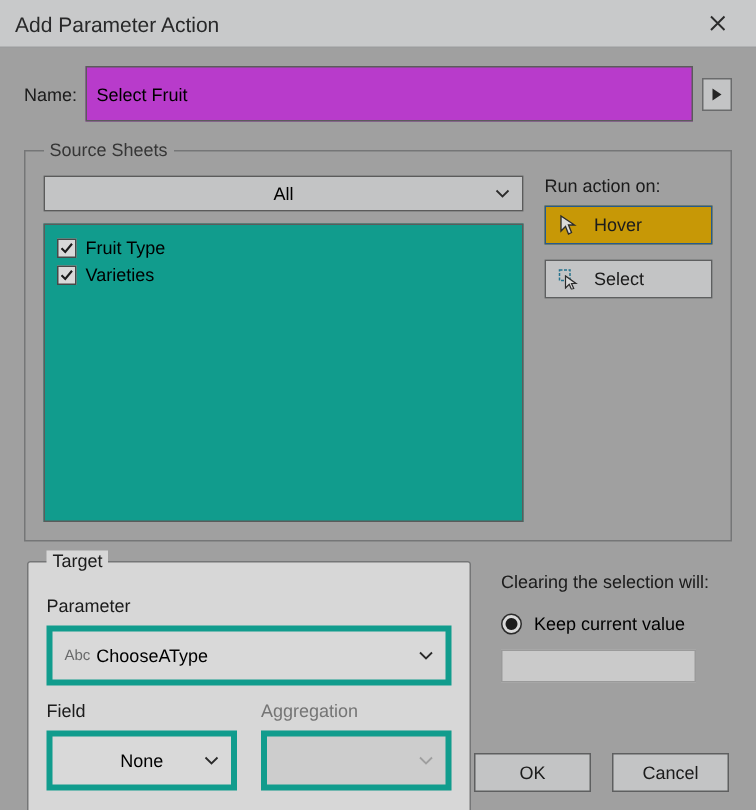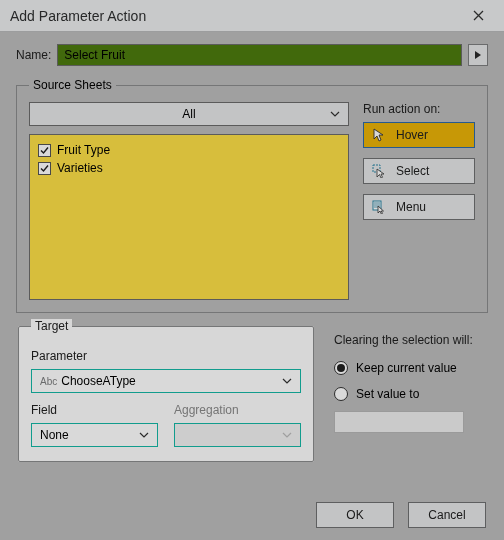--- a/index.html
+++ b/index.html
@@ -41,62 +41,62 @@
     height: calc(100% - 32px);
     z-index: 1;
     border-radius: 30px;
   }
   .name-row {
     display: flex; align-items: center; gap: 6px;
     margin-bottom: 12px;
   }
   .name-label { color: #222; }
   .name-input {
-    flex: 1; height: 22px;
+    flex: 1; height: 37px;
     border: 1px solid #6c6c6c;
-    background: #4d7c0f;
+    background: #d946ef;
     padding: 0 6px;
     font: inherit;
   }
   .name-arrow {
     width: 20px; height: 22px;
     border: 1px solid #7d7e7f;
     background: #e6e7e8;
     display: flex; align-items: center; justify-content: center;
   }
   fieldset.groupbox {
     border: 1px solid #8a8b8c;
     margin: 0 0 6px 0;
     padding: 10px 12px 12px 12px;
     position: relative;
   }
   fieldset.groupbox > legend {
-    font-size: 12px; color: #000000;
+    font-size: 12px; color: #404040;
     padding: 0 4px;
   }
   .src-row {
     display: flex; gap: 14px;
   }
   .src-left { flex: 1; }
   .src-right { width: 112px; }
   .src-dd {
     height: 24px; width: 100%;
     border: 1px solid #6c6c6c;
     background: #e6e7e8;
     display: flex; align-items: center; justify-content: center;
     position: relative;
     margin-bottom: 8px;
   }
   .src-dd .chev {
     position: absolute; right: 8px; top: 50%; transform: translateY(-50%);
   }
   .src-list {
-    height: 166px;
+    height: 199px;
     border: 1px solid #6c6c6c;
-    background: #fde047;
+    background: #14b8a6;
     padding: 6px 8px;
   }
   .chk-row {
     display: flex; align-items: center; gap: 6px;
     height: 18px;
   }
   .chk {
     width: 13px; height: 13px; border: 1px solid #555; background: #fff;
     display: inline-flex; align-items: center; justify-content: center;
   }
@@ -129,22 +129,22 @@
     padding: 10px 12px 14px 12px;
     width: 296px;
     background: #fdfdfd;
     position: relative;
     z-index: 10;
     border-radius: 2px;
   }
   .target-box legend { padding: 0 4px; font-size:12px; color:#222; background:#fdfdfd; position:relative; z-index:11; }
   .tb-label { margin: 6px 0 6px 0; color: #222; }
   .tb-select {
-    height: 24px; border: 1px solid #14b8a6; background: #fff;
-    display:flex; align-items:center; padding: 0 8px;
+    height: 24px; border: 4px solid #14b8a6; background: #fff;
+    display:flex; align-items:center; padding: 16px 8px;
     position: relative;
   }
   .tb-select .sel-icon {
     font-size: 10px; color: #7d7e7f; margin-right: 4px; letter-spacing: 0px;
   }
   .tb-select .chev { position:absolute; right:8px; }
   .fa-row { display:flex; gap: 16px; margin-top: 2px; }
   .fa-col { flex:1; }
   .fa-col .tb-label { margin-top:8px; }
   .fa-col.agg .tb-label { color:#8a8a8a; }
@@ -250,53 +250,41 @@
         </div>
         <div class="action-btn">
           <span class="icon">
             <svg width="14" height="14" viewBox="0 0 14 14">
               <rect x="1" y="1" width="7" height="7" fill="none" stroke="#2d87a6" stroke-width="1" stroke-dasharray="2 1"></rect>
               <path d="M5 5 L5 13 L7.5 10.5 L9 14 L10.5 13.3 L9 10 L12 10 Z" fill="#fff" stroke="#333" stroke-width="0.8"></path>
             </svg>
           </span>
           <span>Select</span>
         </div>
-        <div class="action-btn">
-          <span class="icon">
-            <svg width="14" height="14" viewBox="0 0 14 14">
-              <rect x="1" y="1" width="8" height="9" fill="#fff" stroke="#2d87a6" stroke-width="1"></rect>
-              <line x1="2" y1="3" x2="8" y2="3" stroke="#2d87a6" stroke-width="0.8"></line>
-              <line x1="2" y1="5" x2="8" y2="5" stroke="#2d87a6" stroke-width="0.8"></line>
-              <line x1="2" y1="7" x2="8" y2="7" stroke="#2d87a6" stroke-width="0.8"></line>
-              <path d="M6 6 L6 13 L8 11 L9.3 14 L10.5 13.4 L9.2 11 L11.5 11 Z" fill="#fff" stroke="#333" stroke-width="0.8"></path>
-            </svg>
-          </span>
-          <span>Menu</span>
-        </div>
       </div>
     </div>
   </fieldset>
 
   <div class="lower-row">
     <fieldset class="target-box">
       <legend>Target</legend>
       <div class="tb-label">Parameter</div>
       <div class="tb-select">
         <span class="sel-icon">Abc</span>
         <span>ChooseAType</span>
         <span class="chev">
           <svg width="10" height="6" viewBox="0 0 10 6">
               <path d="M1 1 L5 5 L9 1" stroke="#333" stroke-width="1.2" fill="none"></path>
             </svg>
         </span>
       </div>
       <div class="fa-row">
         <div class="fa-col">
           <div class="tb-label">Field</div>
-          <div class="tb-select" style="">
+          <div class="tb-select" style="justify-content:center">
             <span>None</span>
             <span class="chev">
               <svg width="10" height="6" viewBox="0 0 10 6">
                   <path d="M1 1 L5 5 L9 1" stroke="#333" stroke-width="1.2" fill="none"></path>
                 </svg>
             </span>
           </div>
         </div>
         <div class="fa-col agg">
           <div class="tb-label">Aggregation</div>
@@ -311,24 +299,20 @@
         </div>
       </div>
     </fieldset>
 
     <div class="clear-col">
       <div class="clear-title">Clearing the selection will:</div>
       <div class="radio-row">
         <span class="radio checked"></span>
         <span>Keep current value</span>
       </div>
-      <div class="radio-row">
-        <span class="radio"></span>
-        <span>Set value to</span>
-      </div>
       <div class="setval-box"></div>
     </div>
   </div>
 
   <div class="footer-btns">
     <div class="footer-btn">
       <span>OK</span>
     </div>
     <div class="footer-btn">
       <span>Cancel</span>

